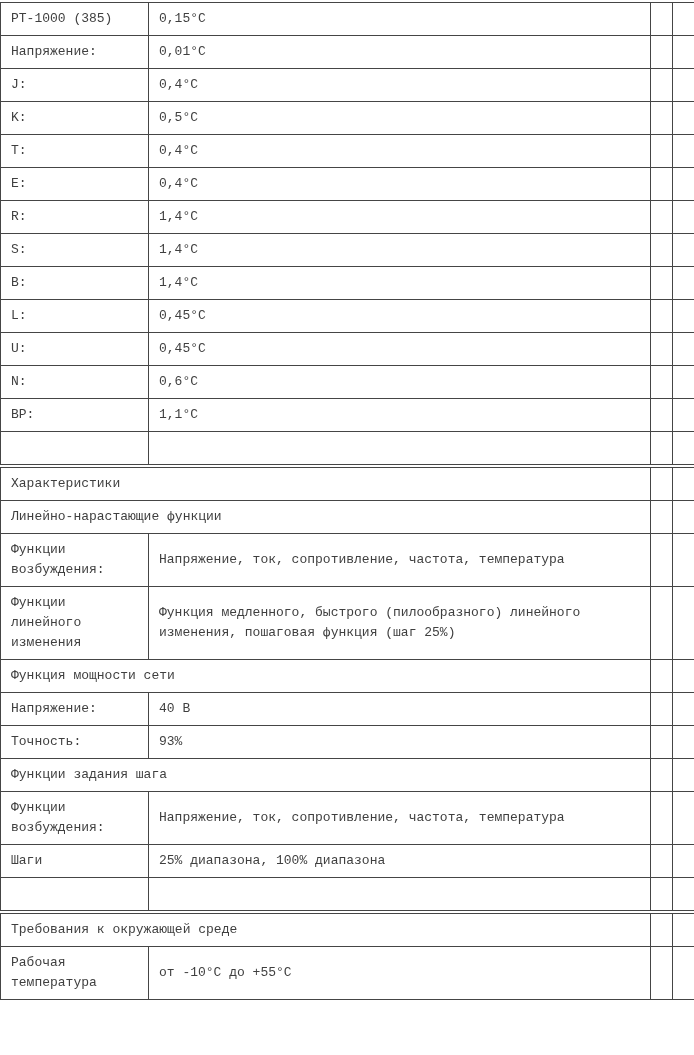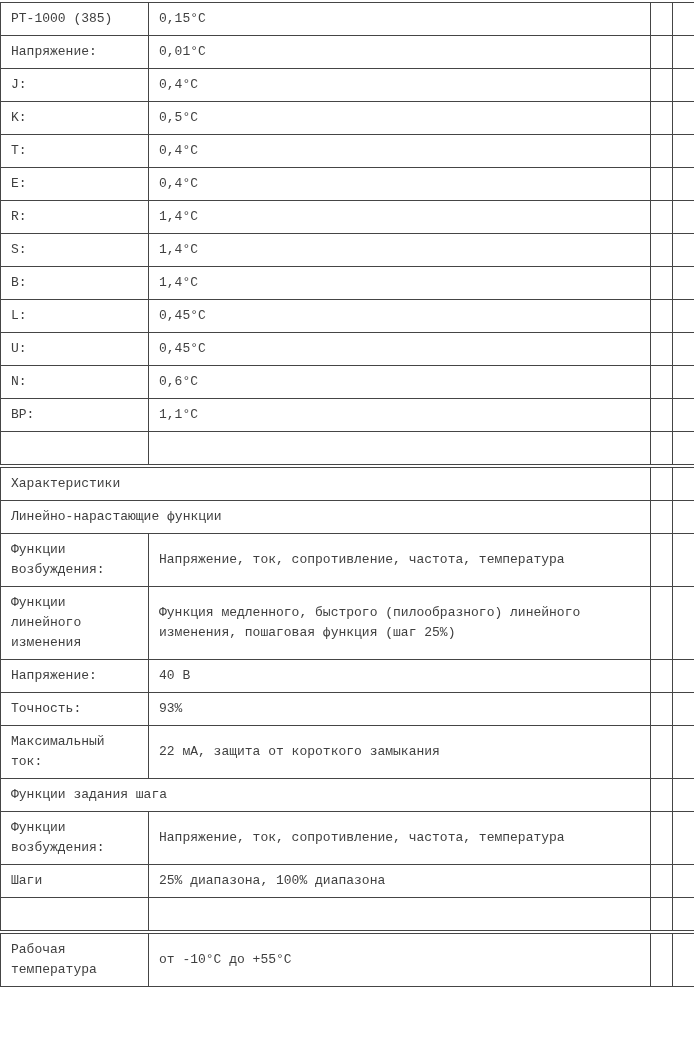--- a/index.html
+++ b/index.html
@@ -161,34 +161,33 @@
           <td class="spacer-cell"></td>
           <td class="spacer-cell"></td>
         </tr>
         <tr>
           <td>Функции линейного изменения</td>
           <td>Функция медленного, быстрого (пилообразного) линейного изменения, пошаговая функция (шаг 25%)</td>
           <td class="spacer-cell"></td>
           <td class="spacer-cell"></td>
         </tr>
         <tr>
+          <td colspan="2">Функция мощности сети</td>
+          <td class="spacer-cell"></td>
+          <td class="spacer-cell"></td>
+        </tr>
+        <tr>
           <td>Напряжение:</td>
           <td>40 В</td>
           <td class="spacer-cell"></td>
           <td class="spacer-cell"></td>
         </tr>
         <tr>
           <td>Точность:</td>
           <td>93%</td>
-          <td class="spacer-cell"></td>
-          <td class="spacer-cell"></td>
-        </tr>
-        <tr>
-          <td>Максимальный ток:</td>
-          <td>22 мА, защита от короткого замыкания</td>
           <td class="spacer-cell"></td>
           <td class="spacer-cell"></td>
         </tr>
         <tr>
           <td colspan="2">Функции задания шага</td>
           <td class="spacer-cell"></td>
           <td class="spacer-cell"></td>
         </tr>
         <tr>
           <td>Функции возбуждения:</td>
@@ -212,20 +211,25 @@
     </table>
     <table class="spec-table">
       <colgroup>
         <col style="width: 148px;">
         <col style="width: 502px;">
         <col style="width: 22px;">
         <col style="width: 22px;">
       </colgroup>
       <tbody>
         <tr>
+          <td colspan="2">Требования к окружающей среде</td>
+          <td class="spacer-cell"></td>
+          <td class="spacer-cell"></td>
+        </tr>
+        <tr>
           <td>Рабочая температура</td>
           <td>от -10°C до +55°C</td>
           <td class="spacer-cell"></td>
           <td class="spacer-cell"></td>
         </tr>
       </tbody>
     </table>
   </div>
 
 </body></html>

